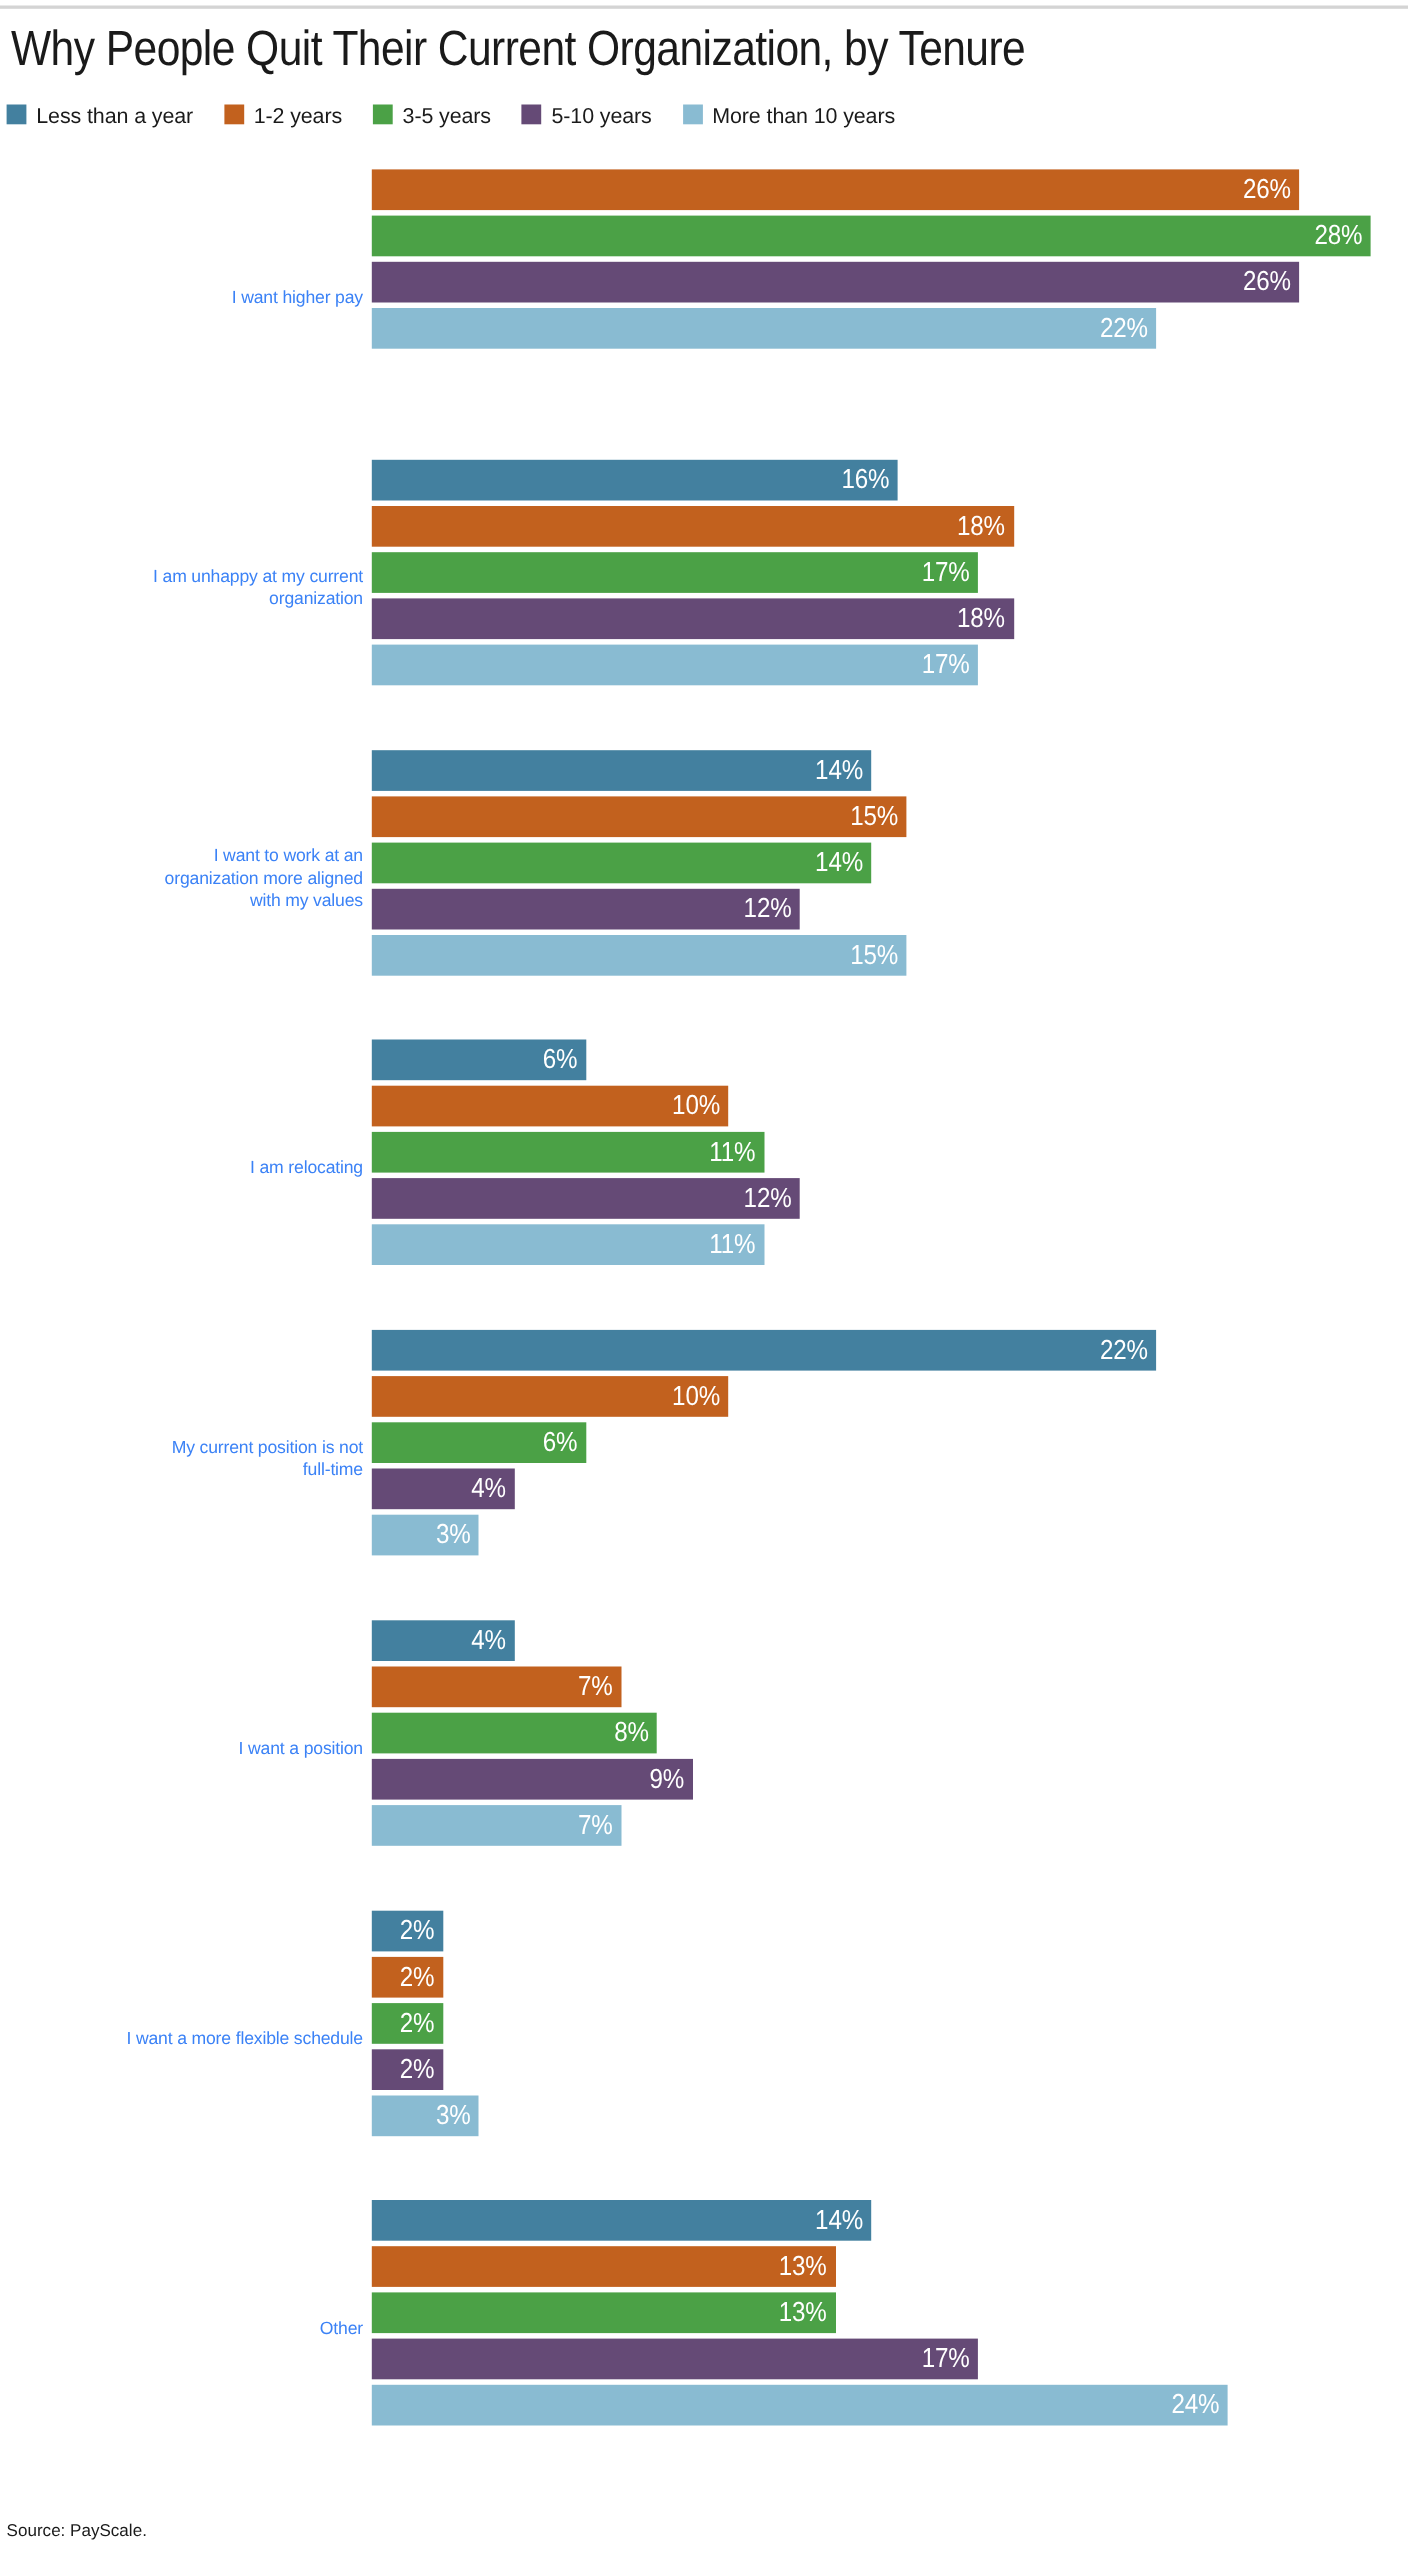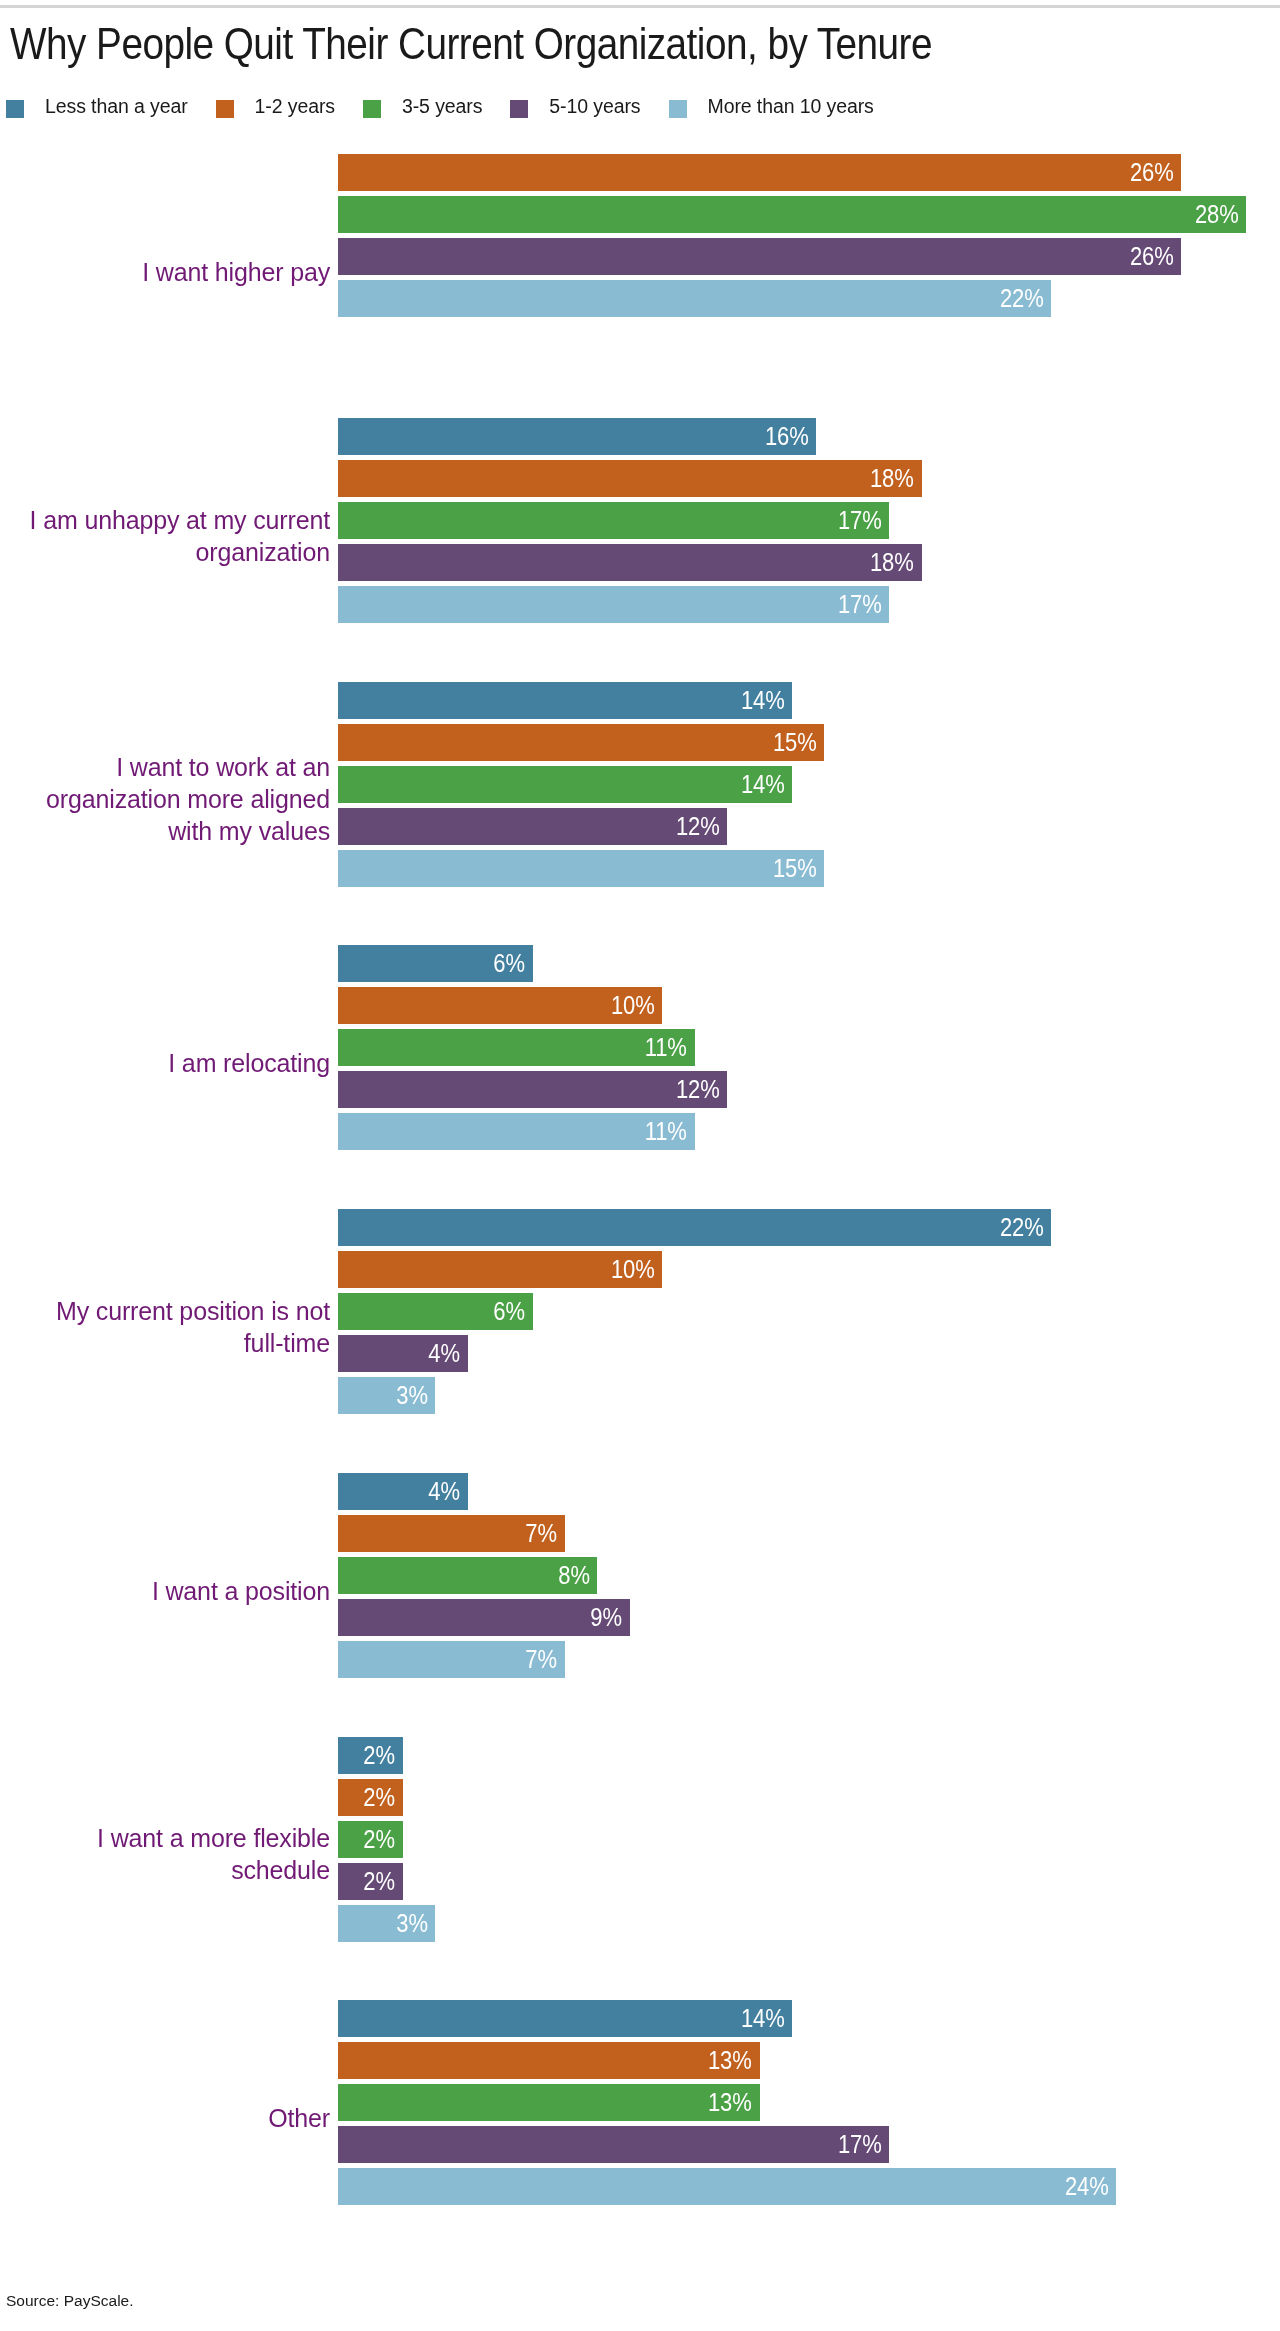--- a/index.html
+++ b/index.html
@@ -40,23 +40,22 @@
   #legend {
     position: absolute;
     top: 95px;
     left: 6px;
     display: flex;
     align-items: center;
     gap: 0px;
   }
   .legend-item {
     display: flex;
-    align-items: flex-end;
+    align-items: flex-start;
     margin-right: 28px;
-    gap: 12px;
   }
   .legend-swatch {
     width: 18px;
     height: 18px;
     margin-right: 9px;
     flex: 0 0 auto;
   }
   .legend-label {
     font-size: 19.5px;
     color: #1a1a1a;
@@ -73,22 +72,22 @@
   }
   .group {
     position: relative;
     width: 100%;
   }
   .group-label {
     position: absolute;
     left: 0;
     width: 330px;
     text-align: right;
-    font-size: 25px;
-    color: #701a75;
+    font-size: 16px;
+    color: #3b82f6;
     line-height: 1.28;
     top: 50%;
     transform: translateY(-50%);
     letter-spacing: -0.15px;
   }
   .bars {
     margin-left: 338px;
     padding-top: 14px;
     padding-bottom: 14px;
   }

